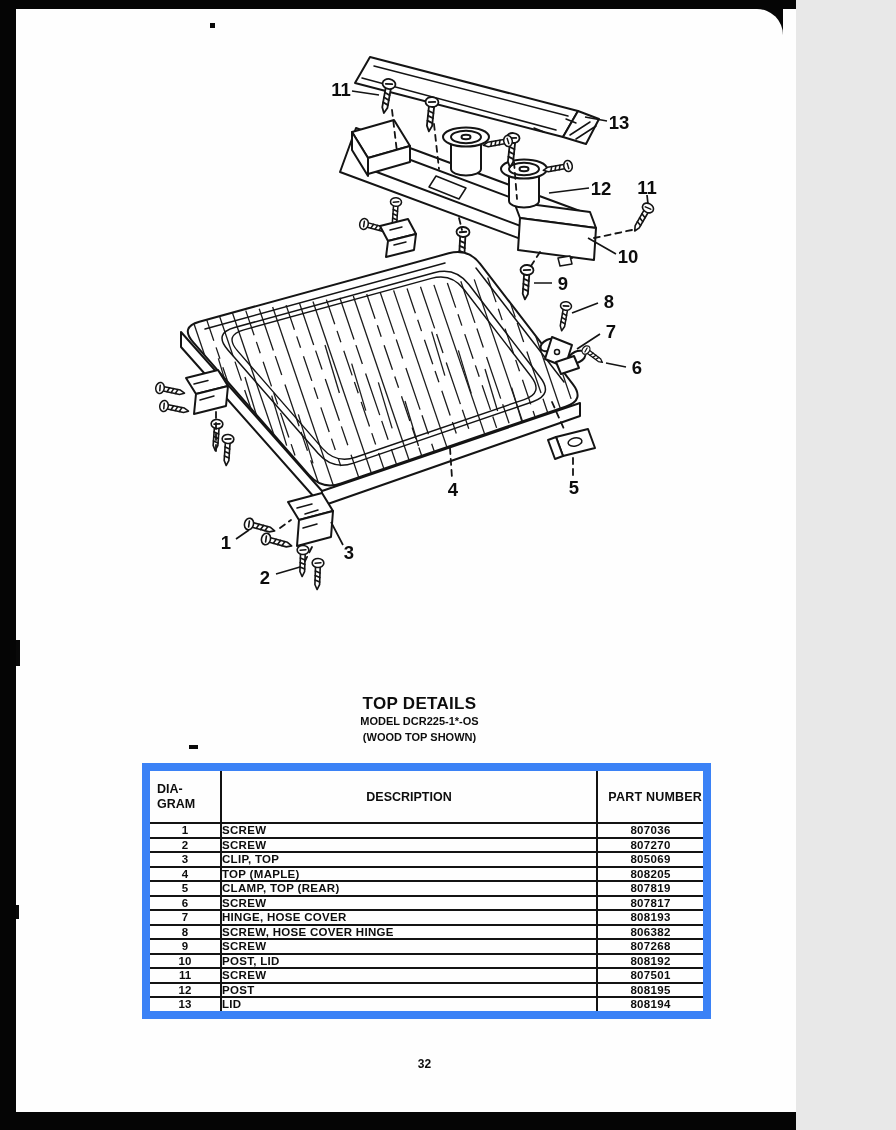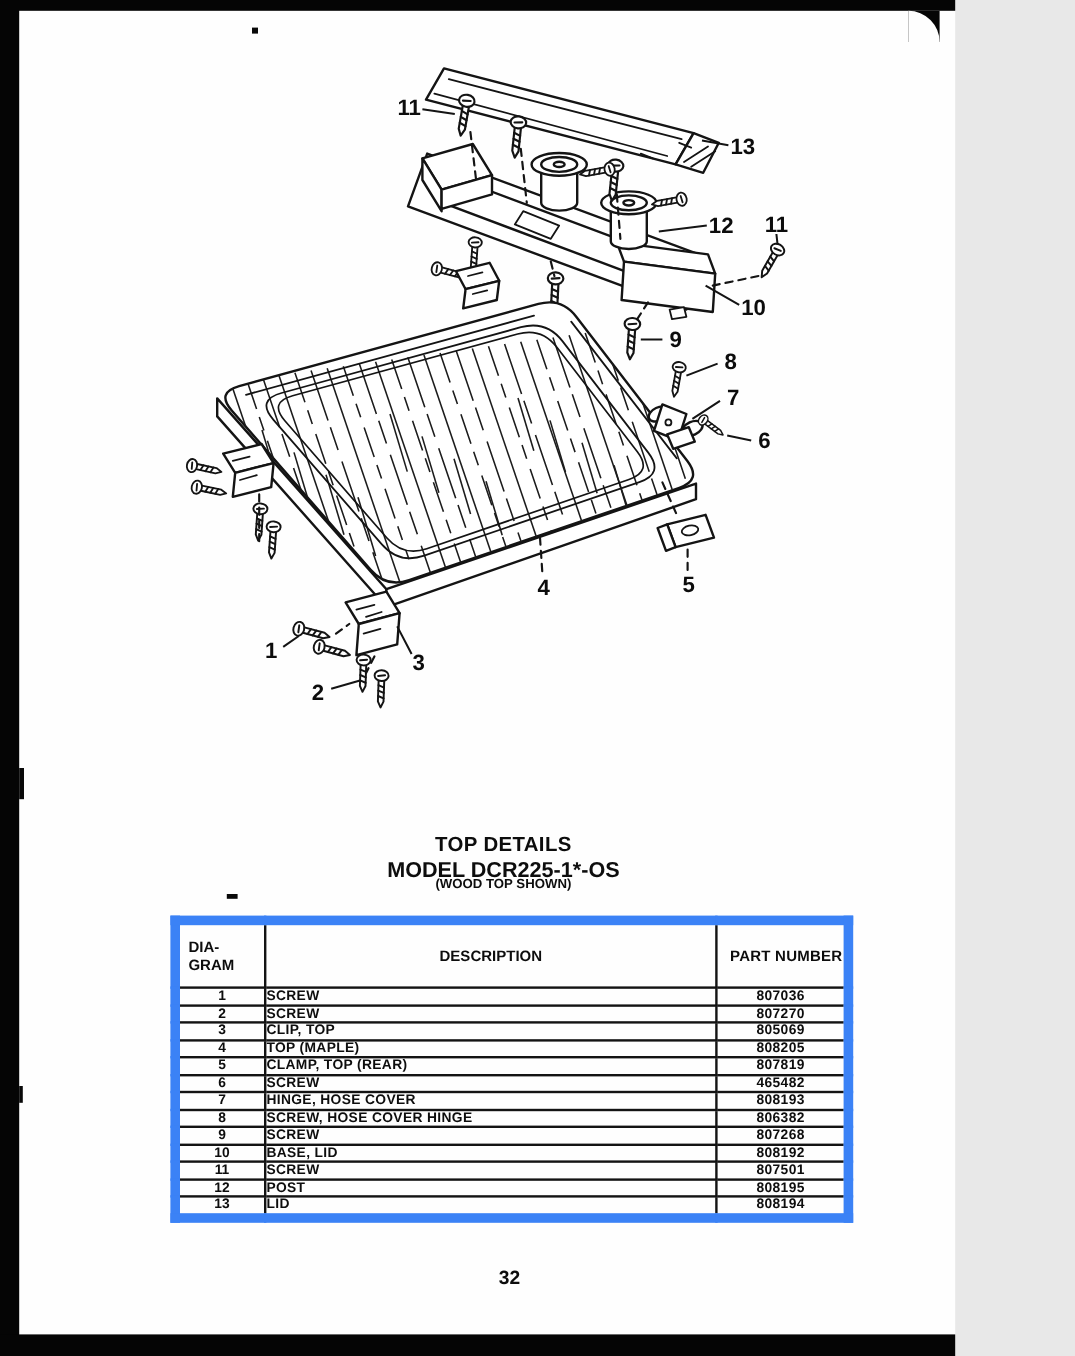--- a/index.html
+++ b/index.html
@@ -21,35 +21,35 @@
   #diagram-svg .thin{stroke-width:1.5;}
   #diagram-svg .dash{stroke:#141414;stroke-width:1.8;fill:none;stroke-dasharray:6 5;stroke-linecap:round;}
   #diagram-svg .leader{stroke:#141414;stroke-width:1.7;fill:none;}
   #grain line{stroke:#1c1c1c;stroke-width:1.3;}
   #callouts text{font-family:"Liberation Sans",sans-serif;font-weight:700;font-size:18.5px;fill:#0c0c0c;
                  text-anchor:middle;dominant-baseline:central;}
   
   .caption{position:absolute;left:0;width:850px;text-align:center;font-weight:700;font-size:15.5px;letter-spacing:.2px;}
   #diagram-caption{top:625px;}
   #list-title{position:absolute;left:142px;top:694px;width:555px;text-align:center;font-weight:700;font-size:17px;letter-spacing:.3px;}
-  #list-model{position:absolute;left:142px;top:715px;width:555px;text-align:center;font-weight:700;font-size:18px;}
+  #list-model{position:absolute;left:142px;top:715px;width:555px;text-align:center;font-weight:700;font-size:11px;}
   #list-note{position:absolute;left:142px;top:731px;width:555px;text-align:center;font-weight:700;font-size:11px;}
   
   #parts-table{position:absolute;left:142px;top:763px;width:555px;border-collapse:collapse;table-layout:fixed;
                border:8px solid #3b82f6;}
   #parts-table th,#parts-table td{border:2.6px solid #131313;font-weight:700;overflow:hidden;}
   #parts-table th{height:49px;font-size:12.5px;vertical-align:middle;}
   th.c1{width:62px;text-align:left;padding-left:7px;white-space:pre-line;line-height:1.2;}
   th.c2{width:372px;text-align:center;}
   th.c3{width:103px;text-align:right;letter-spacing:.2px;}
   #parts-table td{height:11px;font-size:11.5px;line-height:1;padding:1px 0 0 0;}
   td.c1{text-align:center;}
   td.c2{text-align:left;padding-left:9px;letter-spacing:.3px;}
   td.c3{text-align:center;letter-spacing:.3px;}
-  #page-number{position:absolute;left:142px;top:1057px;width:565px;text-align:center;font-weight:700;font-size:16px;}
+  #page-number{position:absolute;left:142px;top:1057px;width:565px;text-align:center;font-weight:700;font-size:12px;}
 </style>
 </head>
 <body>
 
 <div id="page">
 
   <svg id="diagram-svg" width="896" height="660" viewBox="0 0 896 660">
     <defs>
       <g id="screwV" class="ln" style="stroke-width:1.8">
         <path class="fw" d="M-2.6,4.6 L-2.6,24 L0,29.5 L2.6,24 L2.6,4.6"></path>
@@ -259,40 +259,40 @@
           <td class="c3">808205</td>
         </tr>
         <tr>
           <td class="c1">5</td>
           <td class="c2">CLAMP, TOP (REAR)</td>
           <td class="c3">807819</td>
         </tr>
         <tr>
           <td class="c1">6</td>
           <td class="c2">SCREW</td>
-          <td class="c3">465482</td>
+          <td class="c3">807817</td>
         </tr>
         <tr>
           <td class="c1">7</td>
           <td class="c2">HINGE, HOSE COVER</td>
           <td class="c3">808193</td>
         </tr>
         <tr>
           <td class="c1">8</td>
           <td class="c2">SCREW, HOSE COVER HINGE</td>
           <td class="c3">806382</td>
         </tr>
         <tr>
           <td class="c1">9</td>
           <td class="c2">SCREW</td>
           <td class="c3">807268</td>
         </tr>
         <tr>
           <td class="c1">10</td>
-          <td class="c2">BASE, LID</td>
+          <td class="c2">POST, LID</td>
           <td class="c3">808192</td>
         </tr>
         <tr>
           <td class="c1">11</td>
           <td class="c2">SCREW</td>
           <td class="c3">807501</td>
         </tr>
         <tr>
           <td class="c1">12</td>
           <td class="c2">POST</td>

